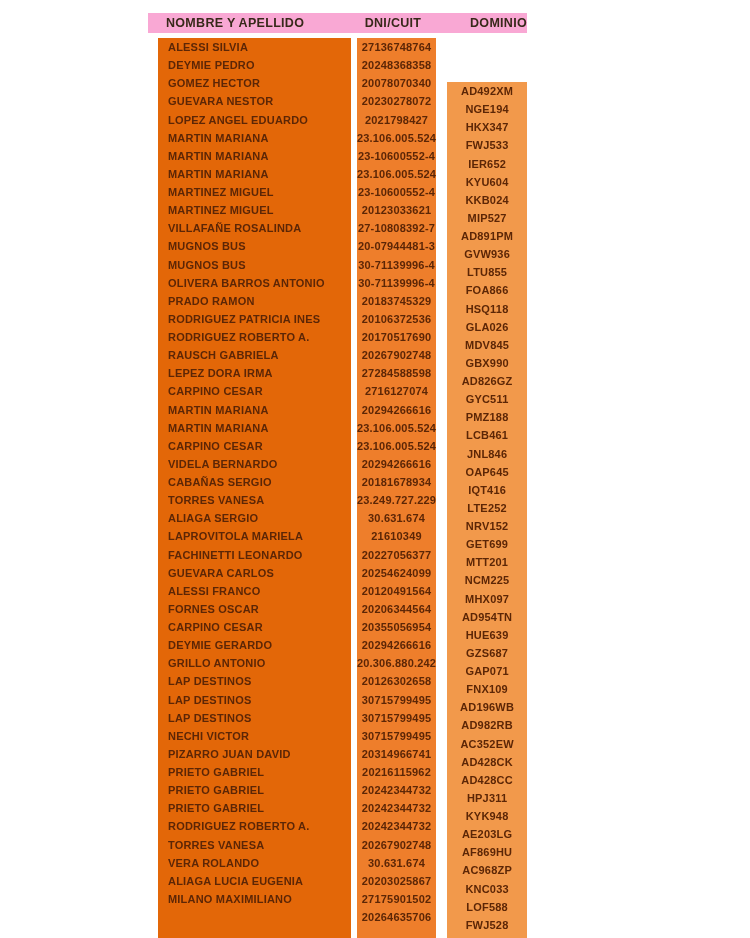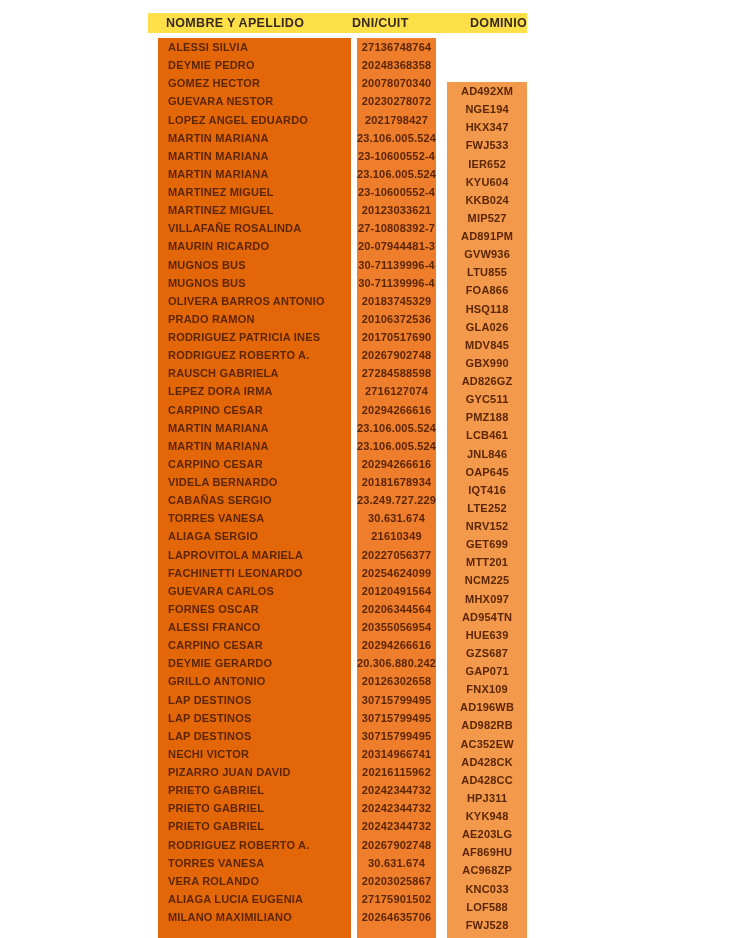--- a/index.html
+++ b/index.html
@@ -21,21 +21,21 @@
   }
   .th {
     font-weight: bold;
     font-size: 12.5px;
     letter-spacing: 0.3px;
     white-space: nowrap;
     overflow: hidden;
   }
   .th-name  { width: 198px; padding-left: 18px; text-align: left; }
   .th-gap1  { width: 6px; }
-  .th-dni   { width: 82px; text-align: left; }
+  .th-dni   { width: 82px; text-align: center; }
   .th-gap2  { width: 11px; }
   .th-dom   { width: 82px; text-align: right; }
   .tbody {
     margin-top: 5px;
     display: flex;
   }
   .col { display: block; }
   .col-name { width: 198px; }
   .gap1 { width: 6px; background: transparent; }
   .col-dni  { width: 82px; }
@@ -52,63 +52,62 @@
   }
   .cell-name { padding-left: 10px; text-align: left; }
   .cell-dni  { text-align: center; }
   .cell-dom  { text-align: center; }
 </style>
 </head>
 <body style="background: rgb(255, 255, 255);">
 
 <div class="sheet">
 
-  <div class="thead" style="background: #fde047; color: rgb(56, 41, 26);">
+  <div class="thead" style="background: #f9a8d4; color: rgb(56, 41, 26);">
     <div class="th th-name">NOMBRE Y APELLIDO</div>
     <div class="th-gap1"></div>
     <div class="th th-dni">DNI/CUIT</div>
     <div class="th-gap2"></div>
     <div class="th th-dom">DOMINIO</div>
   </div>
 
   <div class="tbody" style="color: rgb(92, 38, 6); padding-left: 10px;">
     <div class="col col-name" id="col-name" style="background: rgb(227, 103, 8);">
         <div class="cell cell-name">ALESSI SILVIA</div>
         <div class="cell cell-name">DEYMIE PEDRO</div>
         <div class="cell cell-name">GOMEZ HECTOR</div>
         <div class="cell cell-name">GUEVARA NESTOR</div>
         <div class="cell cell-name">LOPEZ ANGEL EDUARDO</div>
         <div class="cell cell-name">MARTIN MARIANA</div>
         <div class="cell cell-name">MARTIN MARIANA</div>
         <div class="cell cell-name">MARTIN MARIANA</div>
         <div class="cell cell-name">MARTINEZ MIGUEL</div>
         <div class="cell cell-name">MARTINEZ MIGUEL</div>
         <div class="cell cell-name">VILLAFAÑE ROSALINDA</div>
-        <div class="cell cell-name">MAURIN RICARDO</div>
         <div class="cell cell-name">MUGNOS BUS</div>
         <div class="cell cell-name">MUGNOS BUS</div>
         <div class="cell cell-name">OLIVERA BARROS ANTONIO</div>
         <div class="cell cell-name">PRADO RAMON</div>
         <div class="cell cell-name">RODRIGUEZ PATRICIA INES</div>
         <div class="cell cell-name">RODRIGUEZ ROBERTO A.</div>
         <div class="cell cell-name">RAUSCH GABRIELA</div>
         <div class="cell cell-name">LEPEZ DORA IRMA</div>
         <div class="cell cell-name">CARPINO CESAR</div>
         <div class="cell cell-name">MARTIN MARIANA</div>
         <div class="cell cell-name">MARTIN MARIANA</div>
         <div class="cell cell-name">CARPINO CESAR</div>
         <div class="cell cell-name">VIDELA BERNARDO</div>
         <div class="cell cell-name">CABAÑAS SERGIO</div>
         <div class="cell cell-name">TORRES VANESA</div>
         <div class="cell cell-name">ALIAGA SERGIO</div>
         <div class="cell cell-name">LAPROVITOLA MARIELA</div>
         <div class="cell cell-name">FACHINETTI LEONARDO</div>
         <div class="cell cell-name">GUEVARA CARLOS</div>
+        <div class="cell cell-name">ALESSI FRANCO</div>
         <div class="cell cell-name">FORNES OSCAR</div>
-        <div class="cell cell-name">ALESSI FRANCO</div>
         <div class="cell cell-name">CARPINO CESAR</div>
         <div class="cell cell-name">DEYMIE GERARDO</div>
         <div class="cell cell-name">GRILLO ANTONIO</div>
         <div class="cell cell-name">LAP DESTINOS</div>
         <div class="cell cell-name">LAP DESTINOS</div>
         <div class="cell cell-name">LAP DESTINOS</div>
         <div class="cell cell-name">NECHI VICTOR</div>
         <div class="cell cell-name">PIZARRO JUAN DAVID</div>
         <div class="cell cell-name">PRIETO GABRIEL</div>
         <div class="cell cell-name">PRIETO GABRIEL</div>

